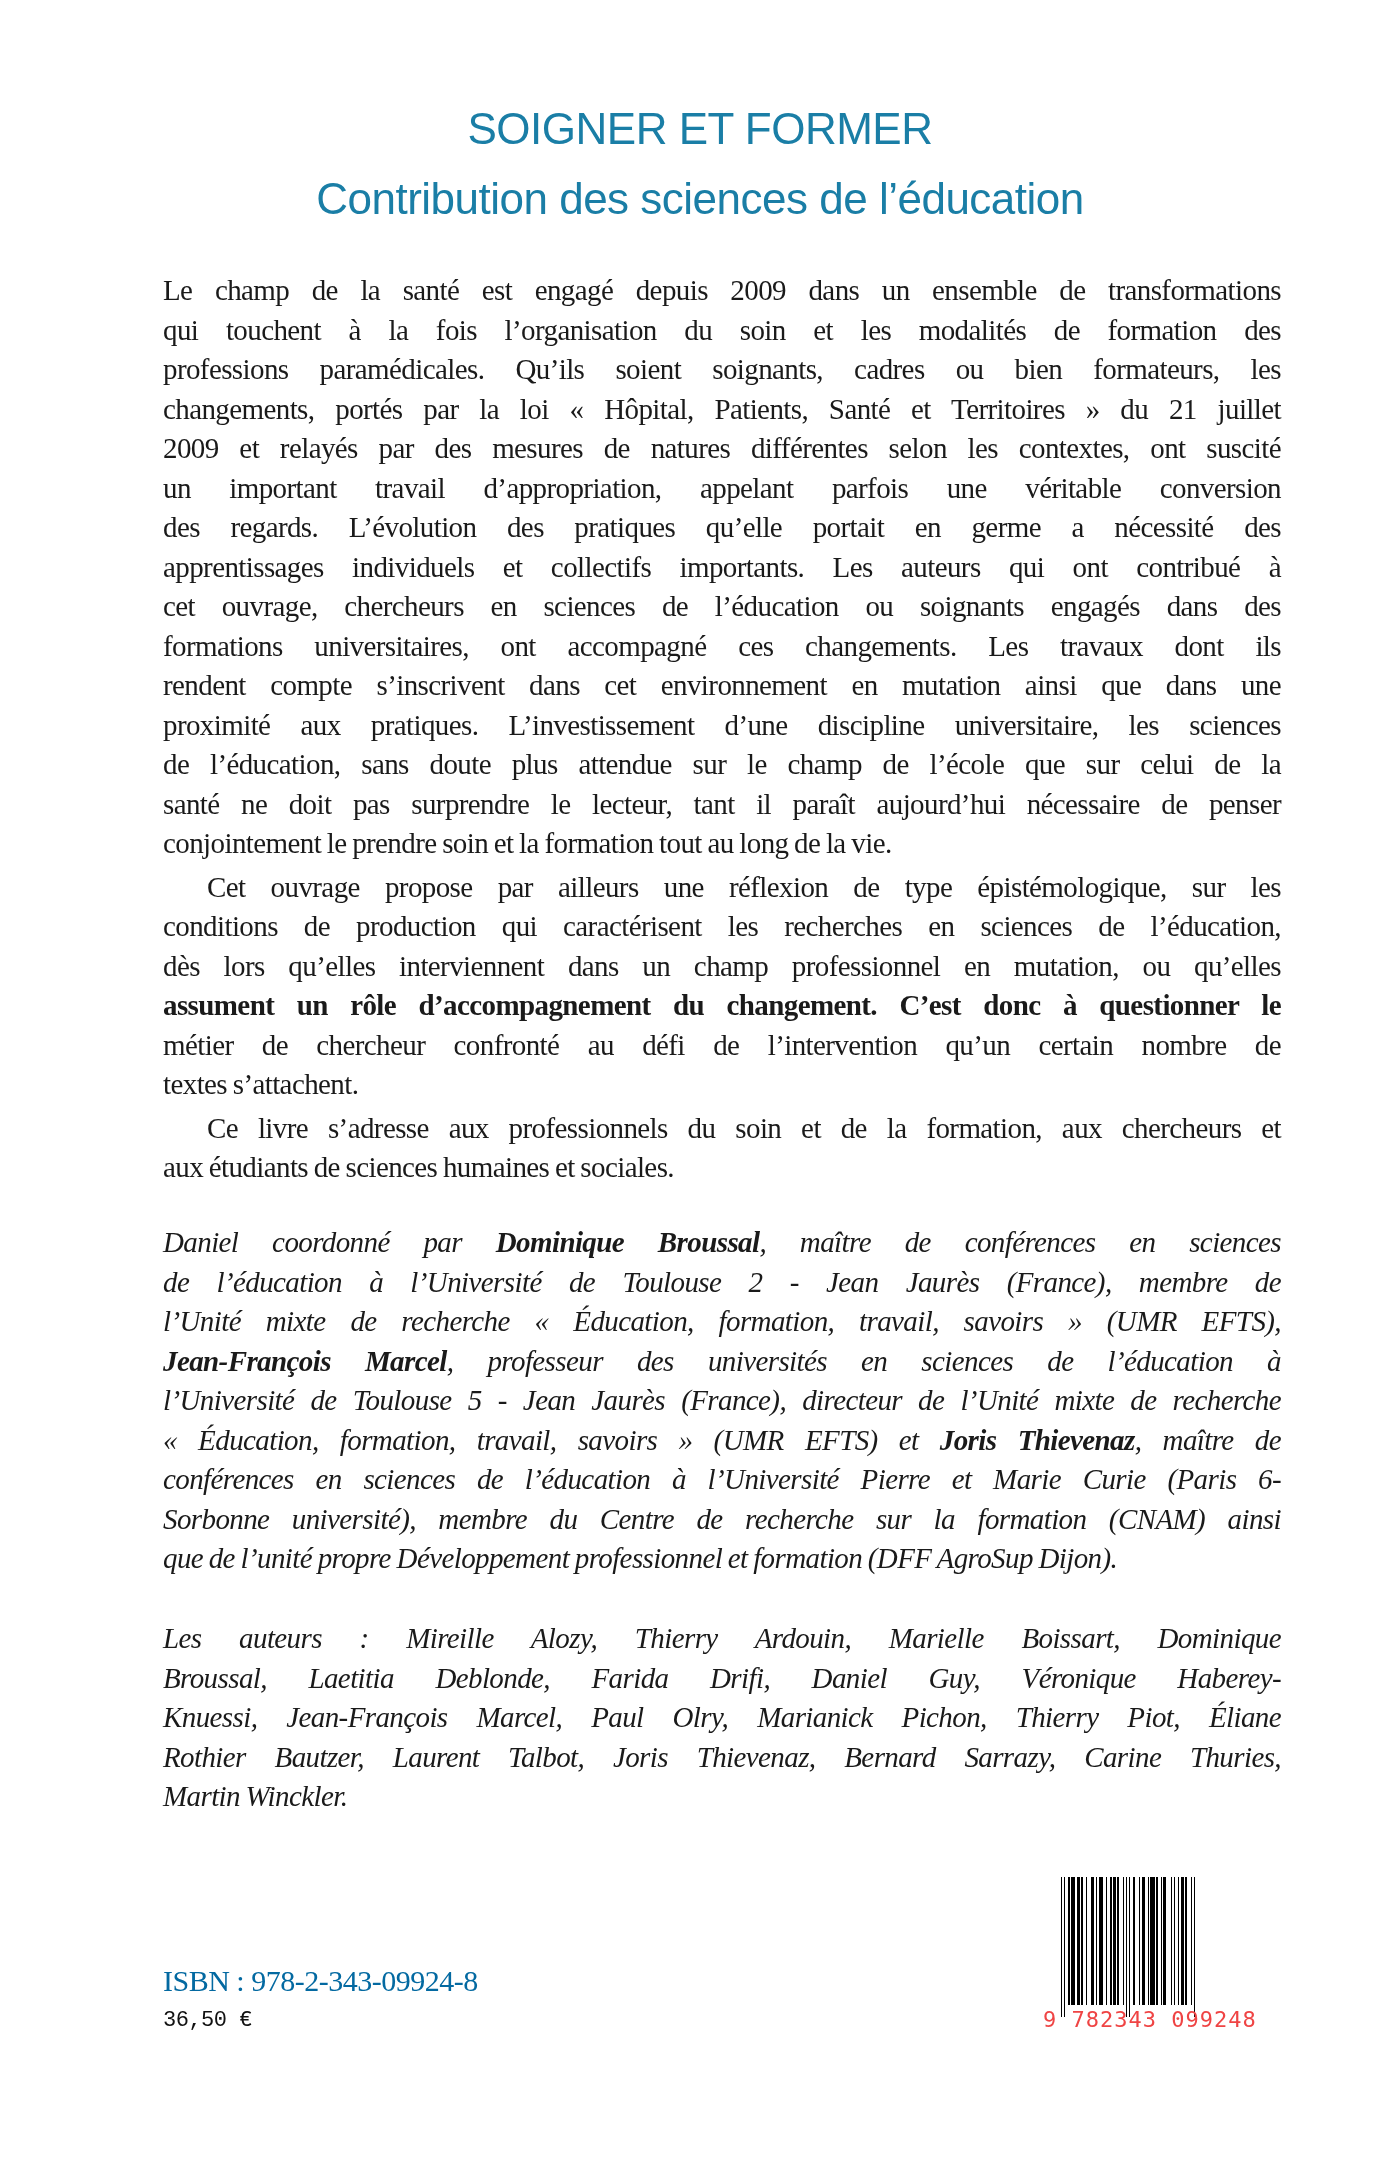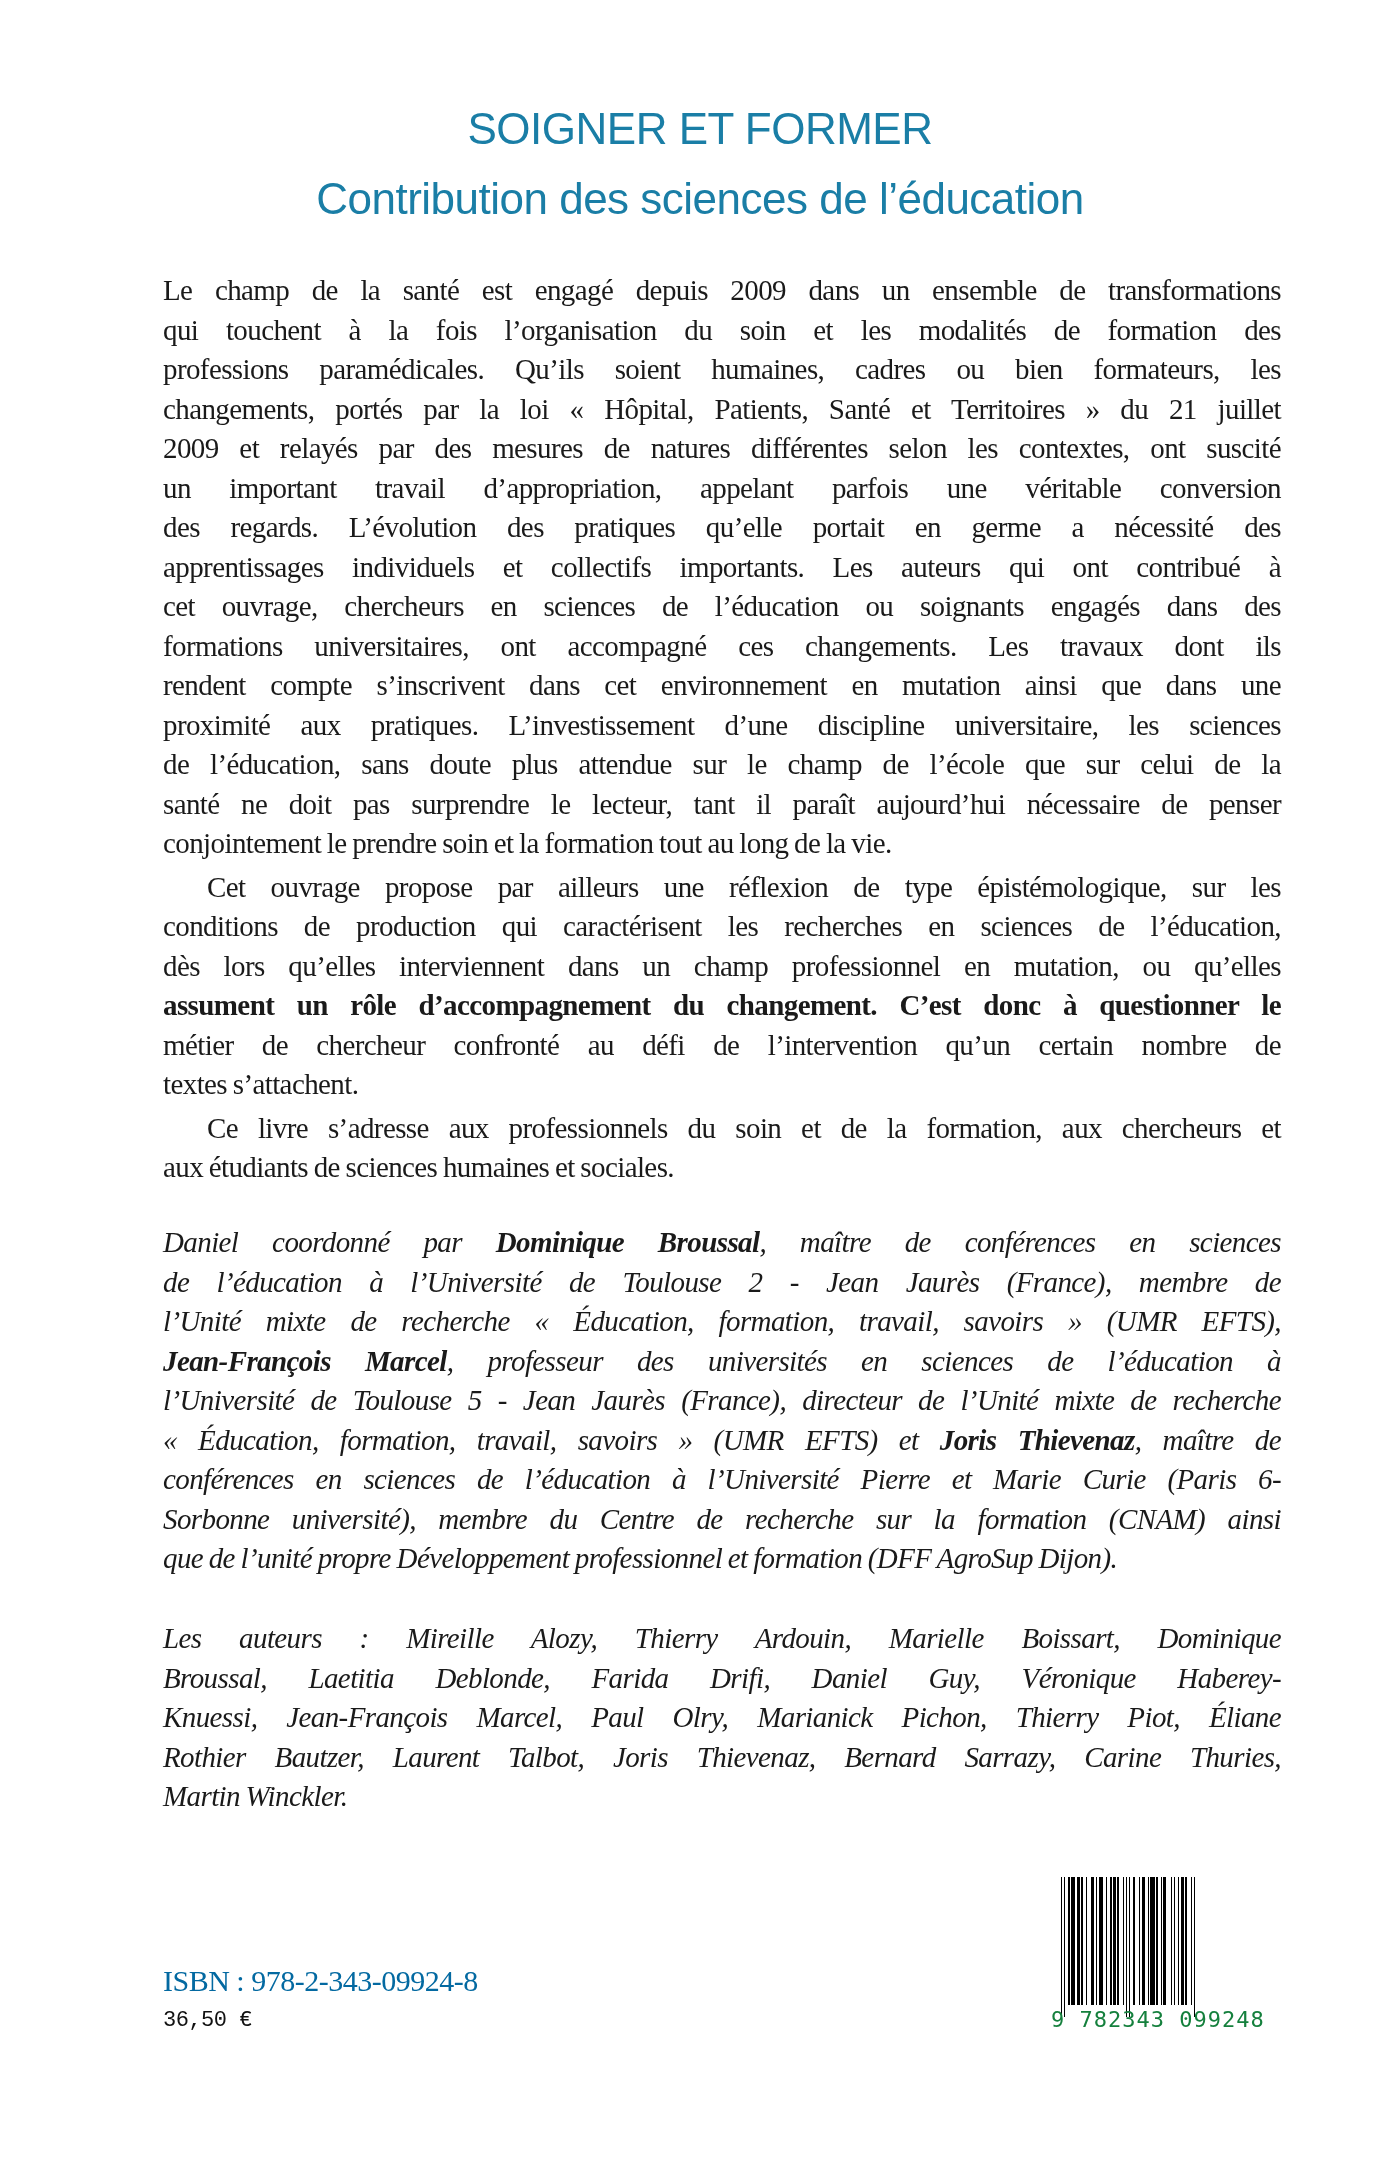--- a/index.html
+++ b/index.html
@@ -12,32 +12,32 @@
   .ln.ind{left:207px;width:1074px;}
   .it{font-style:italic;}
   .it b{font-weight:bold;}
   #isbn{position:absolute;left:163px;top:1964px;font-family:"Liberation Serif",serif;font-size:30px;color:#0369a1;letter-spacing:-0.5px;}
   #price{position:absolute;left:163px;top:2008px;font-family:Liberation Mono, monospace;font-size:22px;color:#111;letter-spacing:-0.5px;}
   #barcode{position:absolute;left:1043px;top:1877px;width:240px;height:165px;}
   #bars{position:absolute;left:18px;top:0;width:222px;height:140px;display:flex;align-items:flex-start;}
   #bars span{display:block;height:128px;background:#000;}
   #bars span.g{height:140px;}
   #bars span.w{background:transparent;}
-  #bc-digits{position:absolute;left:8px;top:130px;width:240px;font-family:"DejaVu Sans Mono",monospace;font-size:22px;letter-spacing:1px;color:#15803d;white-space:nowrap;}
+  #bc-digits{position:absolute;left:0;top:130px;width:240px;font-family:"DejaVu Sans Mono",monospace;font-size:22px;letter-spacing:1px;color:#ef4444;white-space:nowrap;}
 </style>
 </head>
 <body>
 
 <h1 class="title" id="t1">SOIGNER ET FORMER</h1>
 <h2 class="title" id="t2">Contribution des sciences de l’éducation</h2>
 
 <div id="body-text">
     <div class="ln" style="top: 270px;">Le champ de la santé est engagé depuis 2009 dans un ensemble de transformations</div>
     <div class="ln" style="top: 309.5px;">qui touchent à la fois l’organisation du soin et les modalités de formation des</div>
-    <div class="ln" style="top: 349px;">professions paramédicales. Qu’ils soient humaines, cadres ou bien formateurs, les</div>
+    <div class="ln" style="top: 349px;">professions paramédicales. Qu’ils soient soignants, cadres ou bien formateurs, les</div>
     <div class="ln" style="top: 388.5px;">changements, portés par la loi « Hôpital, Patients, Santé et Territoires » du 21 juillet</div>
     <div class="ln" style="top: 428px;">2009 et relayés par des mesures de natures différentes selon les contextes, ont suscité</div>
     <div class="ln" style="top: 467.5px;">un important travail d’appropriation, appelant parfois une véritable conversion</div>
     <div class="ln" style="top: 507px;">des regards. L’évolution des pratiques qu’elle portait en germe a nécessité des</div>
     <div class="ln" style="top: 546.5px;">apprentissages individuels et collectifs importants. Les auteurs qui ont contribué à</div>
     <div class="ln" style="top: 586px;">cet ouvrage, chercheurs en sciences de l’éducation ou soignants engagés dans des</div>
     <div class="ln" style="top: 625.5px;">formations universitaires, ont accompagné ces changements. Les travaux dont ils</div>
     <div class="ln" style="top: 665px;">rendent compte s’inscrivent dans cet environnement en mutation ainsi que dans une</div>
     <div class="ln" style="top: 704.5px;">proximité aux pratiques. L’investissement d’une discipline universitaire, les sciences</div>
     <div class="ln" style="top: 744px;">de l’éducation, sans doute plus attendue sur le champ de l’école que sur celui de la</div>

